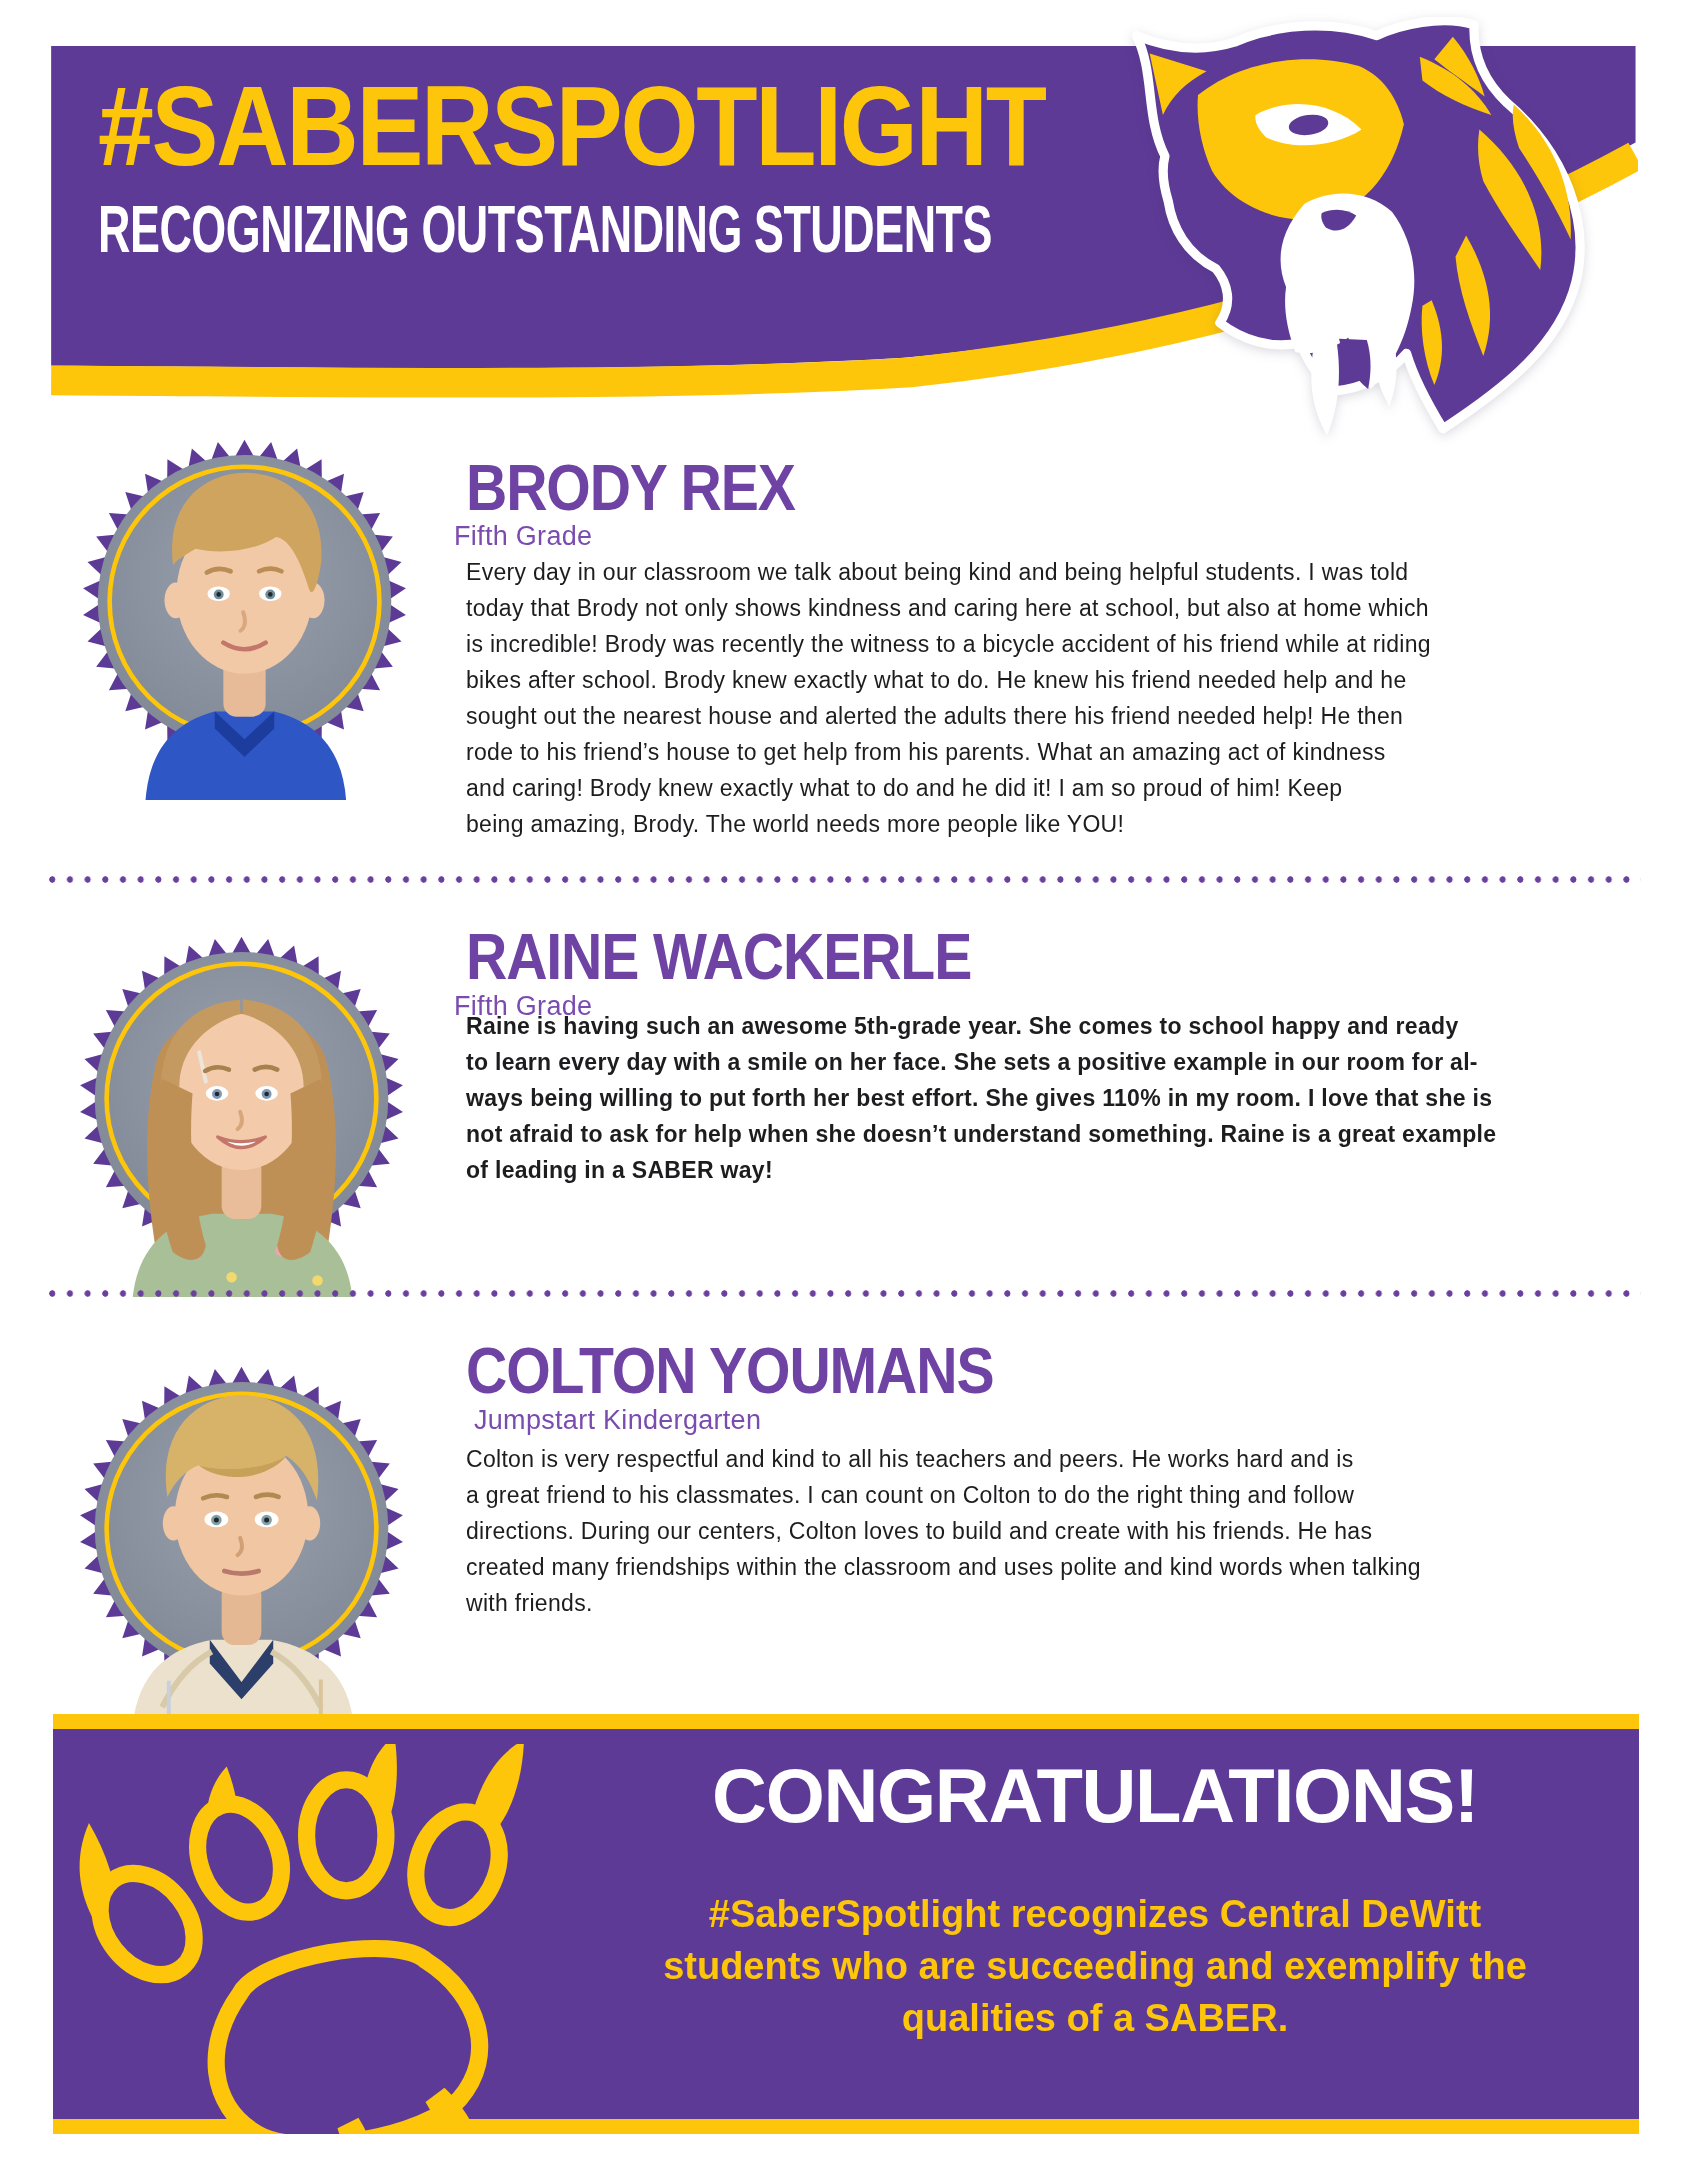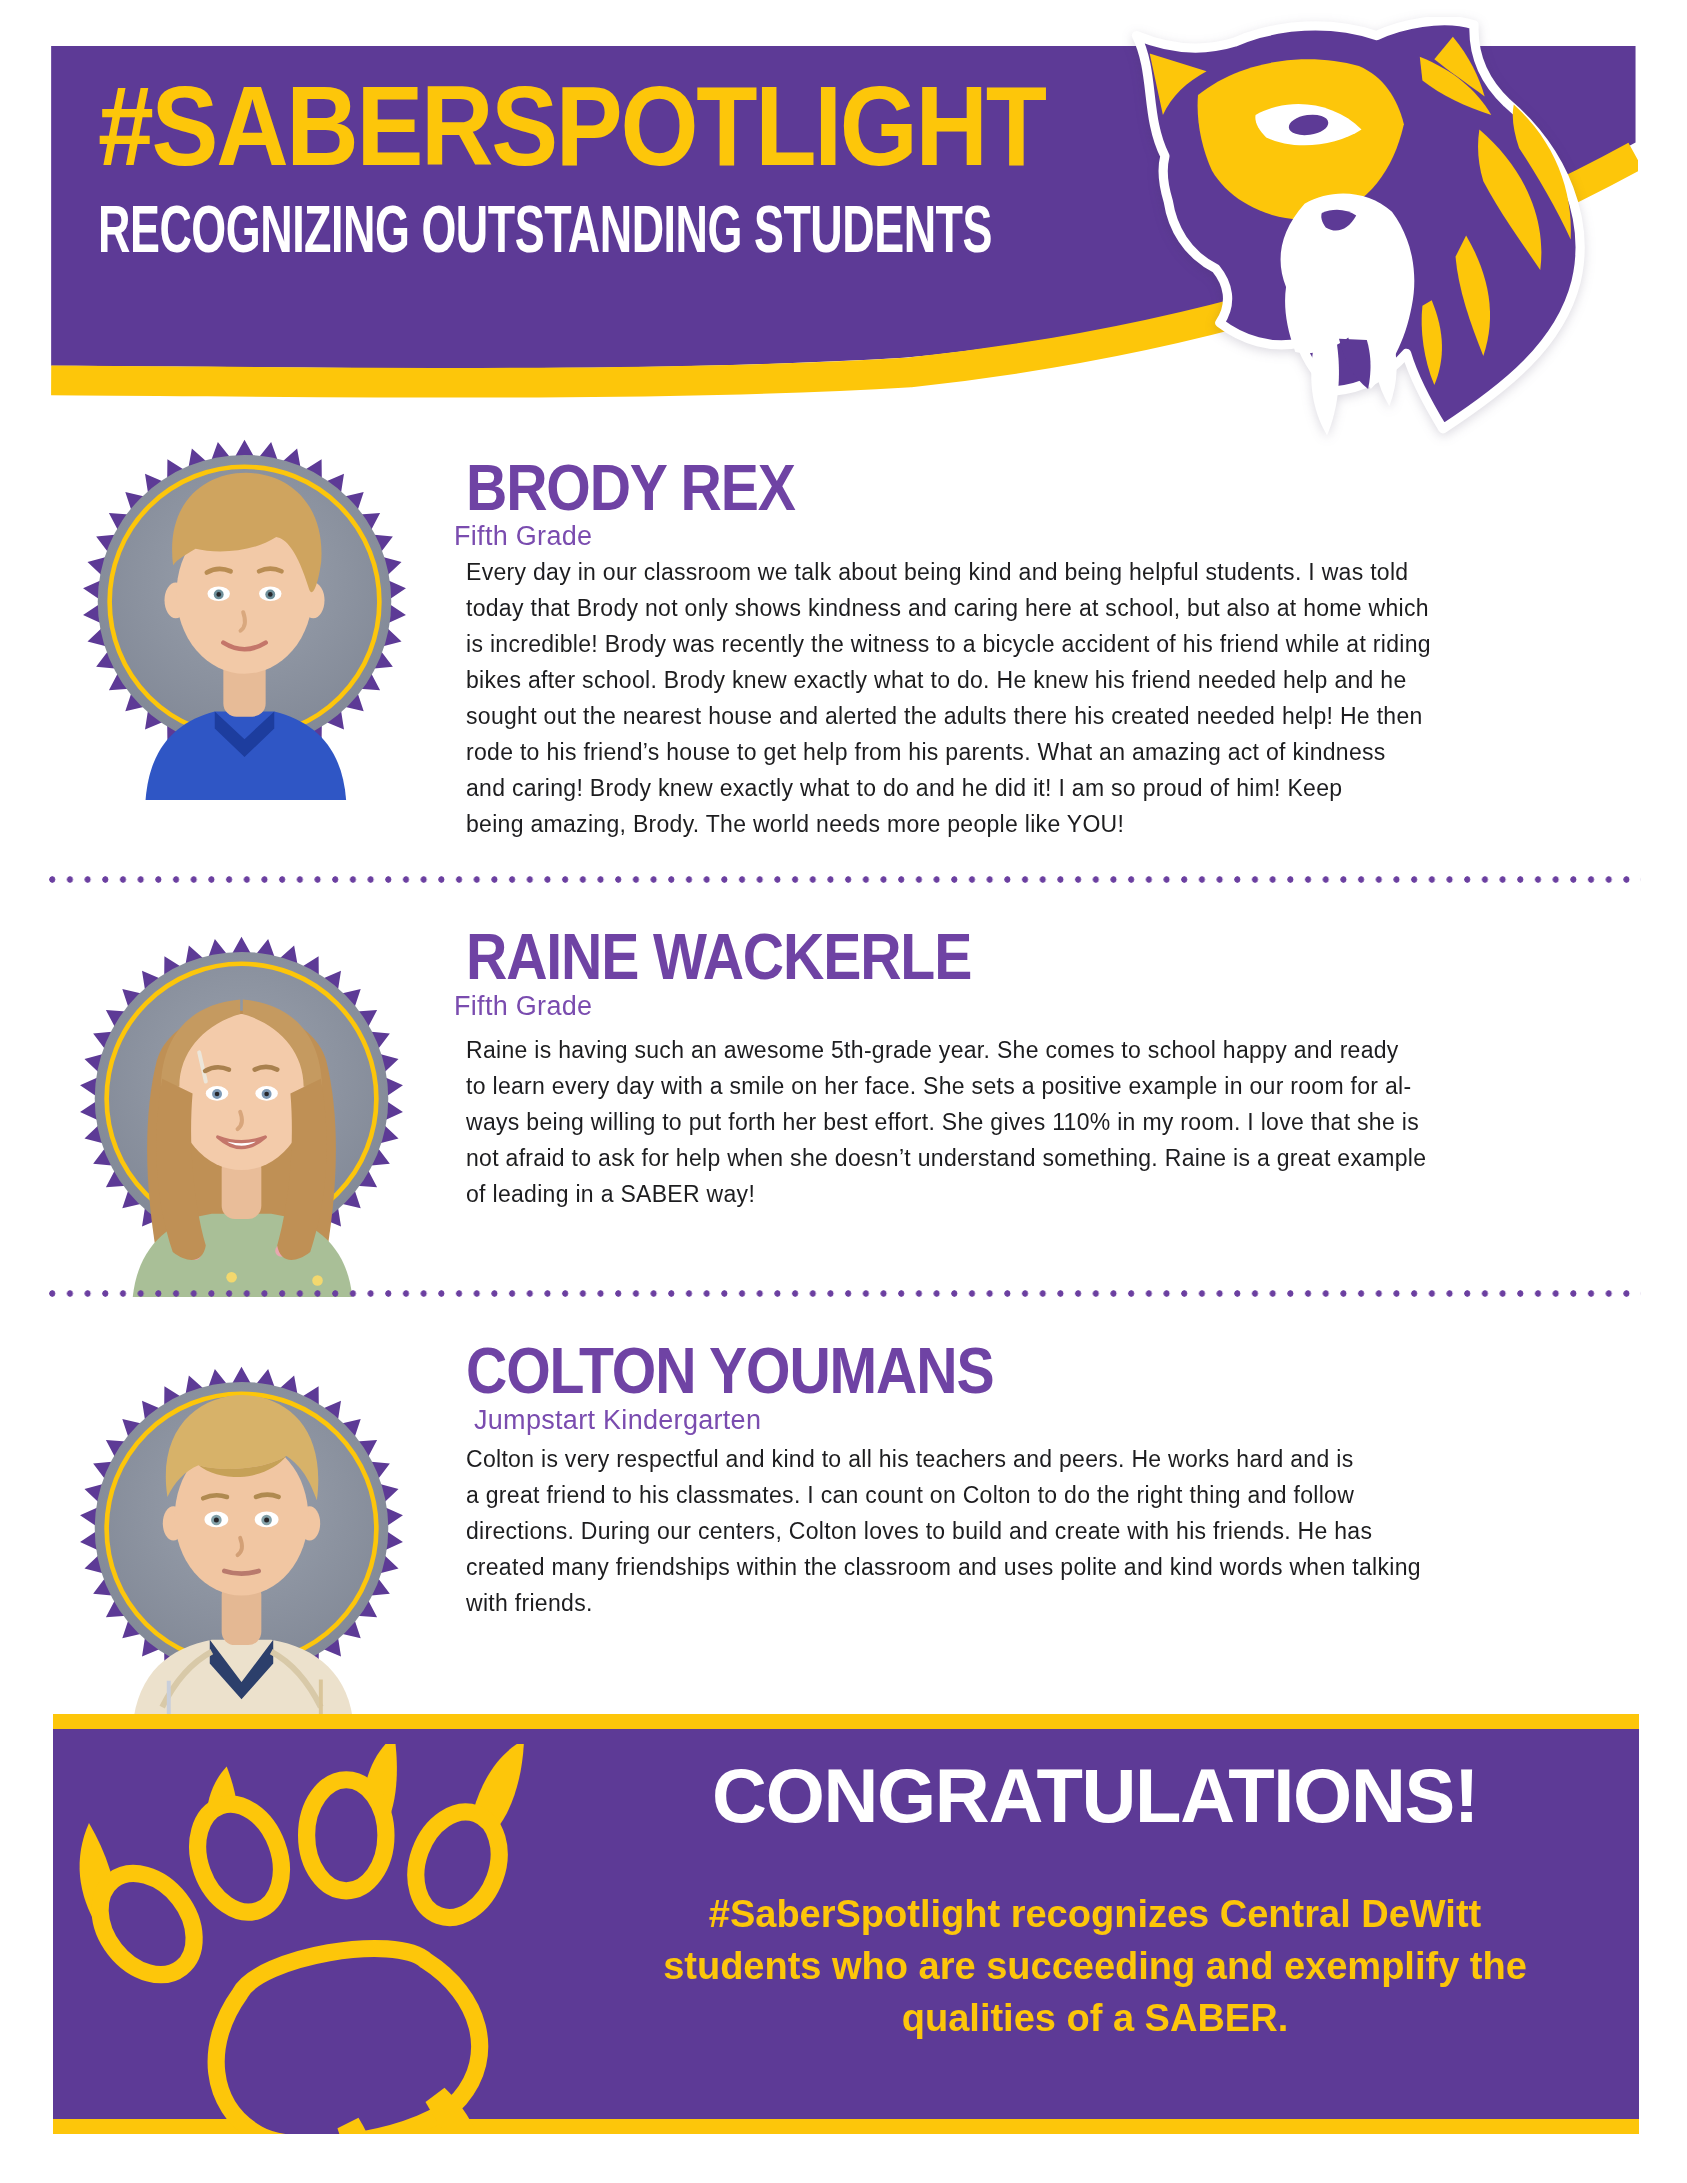--- a/index.html
+++ b/index.html
@@ -27,21 +27,21 @@
     font-size:65px;font-weight:bold;letter-spacing:-1.3px;color:var(--purple-name);}
   .sgrade{position:absolute;left:454px;font-size:27px;color:var(--purple-soft);letter-spacing:0.3px;}
   .sbody{position:absolute;left:466px;color:var(--ink);}
   .body-line{font-size:23px;line-height:36px;letter-spacing:0.3px;white-space:nowrap;}
   .avatar{position:absolute;}
   .divider{position:absolute;left:49px;width:1592px;height:6.6px;
     background-image:radial-gradient(circle at 3.3px 3.3px,#6b3fa0 2.8px,transparent 3.3px);
     background-size:17.7px 6.6px;background-repeat:repeat-x;}
 
   #sec1-name{top:455px;} #sec1-grade{top:521px;} #sec1-body{top:554px;}
-  #sec2-name{top:924px;} #sec2-grade{top:991px;} #sec2-body{top:1032px;}
+  #sec2-name{top:924px;} #sec2-grade{top:991px;} #sec2-body{top:1008px;font-weight:bold;}
   #sec3-name{top:1338px;} #sec3-grade{top:1405px;margin-left:20px;} #sec3-body{top:1441px;}
   #avatar1{left:66px;top:423px;} #avatar2{left:63px;top:920px;} #avatar3{left:63px;top:1350px;}
   #divider1{top:876px;} #divider2{top:1290px;}
 
   
   #footer{position:absolute;left:53px;top:1714px;width:1586px;height:420px;
     background:var(--purple);overflow:hidden;}
   .footer-bar{position:absolute;left:0;width:100%;height:14.6px;background:var(--yellow);}
   #footer-bar-top{top:0;} #footer-bar-bottom{bottom:0;}
   #paw{position:absolute;left:-10px;top:30px;}
@@ -138,21 +138,21 @@
   </svg>
   <div id="sec1-name" class="sname">
     <span>BRODY REX</span>
   </div>
   <div id="sec1-grade" class="sgrade">Fifth Grade</div>
   <div id="sec1-body" class="sbody">
       <div class="body-line">Every day in our classroom we talk about being kind and being helpful students. I was told</div>
       <div class="body-line">today that Brody not only shows kindness and caring here at school, but also at home which</div>
       <div class="body-line">is incredible! Brody was recently the witness to a bicycle accident of his friend while at riding</div>
       <div class="body-line">bikes after school. Brody knew exactly what to do. He knew his friend needed help and he</div>
-      <div class="body-line">sought out the nearest house and alerted the adults there his created needed help! He then</div>
+      <div class="body-line">sought out the nearest house and alerted the adults there his friend needed help! He then</div>
       <div class="body-line">rode to his friend’s house to get help from his parents. What an amazing act of kindness</div>
       <div class="body-line">and caring! Brody knew exactly what to do and he did it!  I am so proud of him!  Keep</div>
       <div class="body-line">being amazing, Brody.  The world needs more people like YOU!</div>
     </div>
 
   <div id="divider1" class="divider"></div>
 
   <svg id="avatar2" class="avatar" width="357" height="397" viewBox="0 0 540 600">
     <defs>
       <radialGradient id="pbg2" cx="50%" cy="42%" r="65%">

